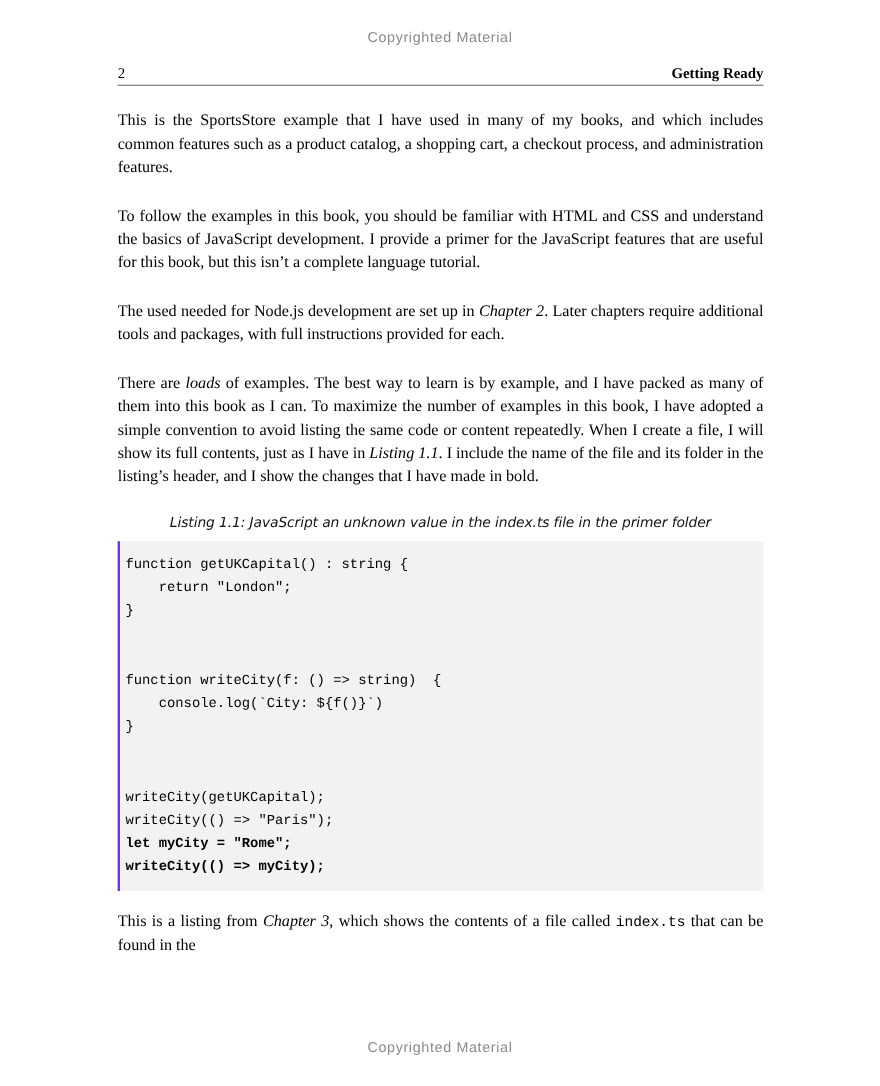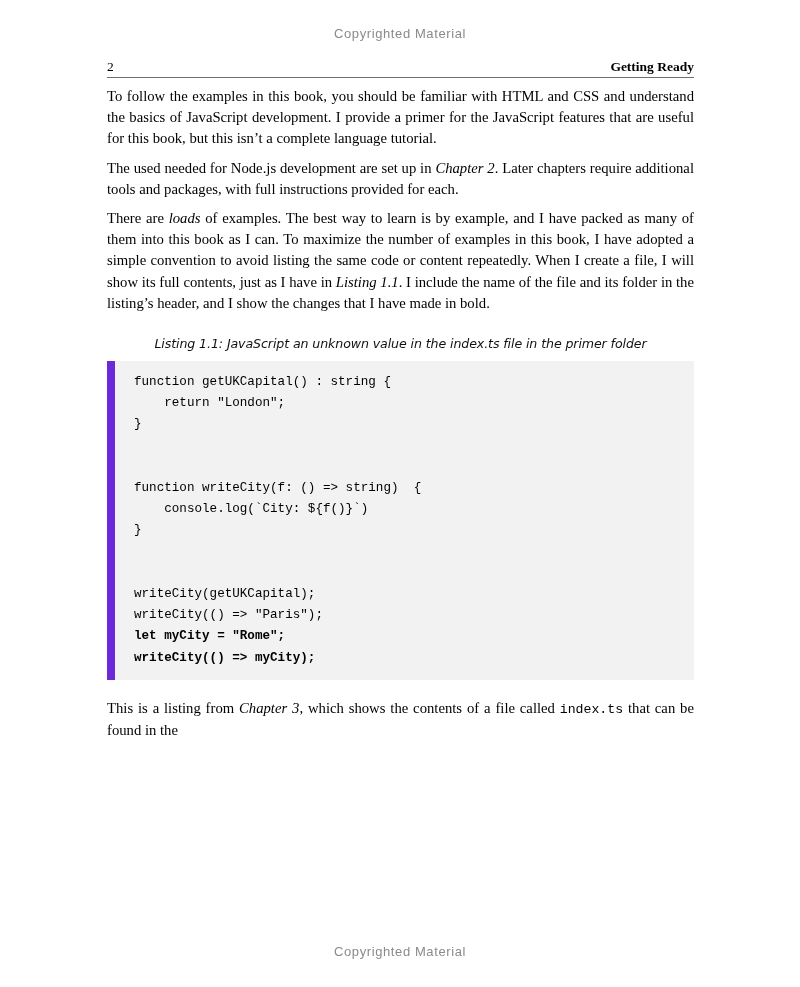--- a/index.html
+++ b/index.html
@@ -73,21 +73,21 @@
   p.body {
     margin: 0;
     font-size: 14.7px;
     line-height: 21.2px;
     text-align: justify;
     text-justify: inter-word;
     -webkit-hyphens: none;
     hyphens: none;
   }
   p.first { margin-top: 22px; }
-  p.after-head { margin-top: 8px; }
+  p.after-head { margin-top: 23px; }
 
   em { font-style: italic; }
   .mono-inline {
     font-family: "Liberation Mono", "DejaVu Sans Mono", monospace;
     font-size: 13.2px;
   }
 
   
   h2.head {
     margin: 22px 0 0 0;
@@ -107,22 +107,22 @@
     font-style: italic;
     font-size: 12.6px;
     color: #111111;
     letter-spacing: -0.1px;
   }
 
   
   .codeblock {
     margin-top: 10px;
     background: #f2f2f2;
-    border-left: 8px solid #6d28d9;
-    padding: 11px 0 11px 19px;
+    border-left: 2px solid #6d28d9;
+    padding: 11px 0 11px 5px;
     box-sizing: border-box;
   }
   .codeblock pre {
     margin: 0;
     font-family: "Liberation Mono", "DejaVu Sans Mono", monospace;
     font-size: 12.6px;
     line-height: 21.2px;
     white-space: pre;
     color: #000000;
   }
@@ -137,20 +137,21 @@
 
   <div class="watermark watermark-top">Copyrighted Material</div>
 
   <div class="content">
 
     <div class="runhead">
       <span class="folio">2</span>
       <span class="chaptitle">Getting Ready</span>
     </div>
 
+    <p class="body first">This is the SportsStore example that I have used in many of my books, and which includes common features such as a product catalog, a shopping cart, a checkout process, and administration features.</p>
 
 
     <p class="body after-head">To follow the examples in this book, you should be familiar with HTML and CSS and understand the basics of JavaScript development. I provide a primer for the JavaScript features that are useful for this book, but this isn’t a complete language tutorial.</p>
 
 
     <p class="body after-head"><span>The used needed for Node.js development are set up in </span><em>Chapter 2</em><span>. Later chapters require additional tools and packages, with full instructions provided for each.</span></p>
 
 
     <p class="body after-head"><span>There are </span><em>loads</em><span> of examples. The best way to learn is by example, and I have packed as many of them into this book as I can. To maximize the number of examples in this book, I have adopted a simple convention to avoid listing the same code or content repeatedly. When I create a file, I will show its full contents, just as I have in </span><em>Listing 1.1</em><span>. I include the name of the file and its folder in the listing’s header, and I show the changes that I have made in bold.</span></p>
 

